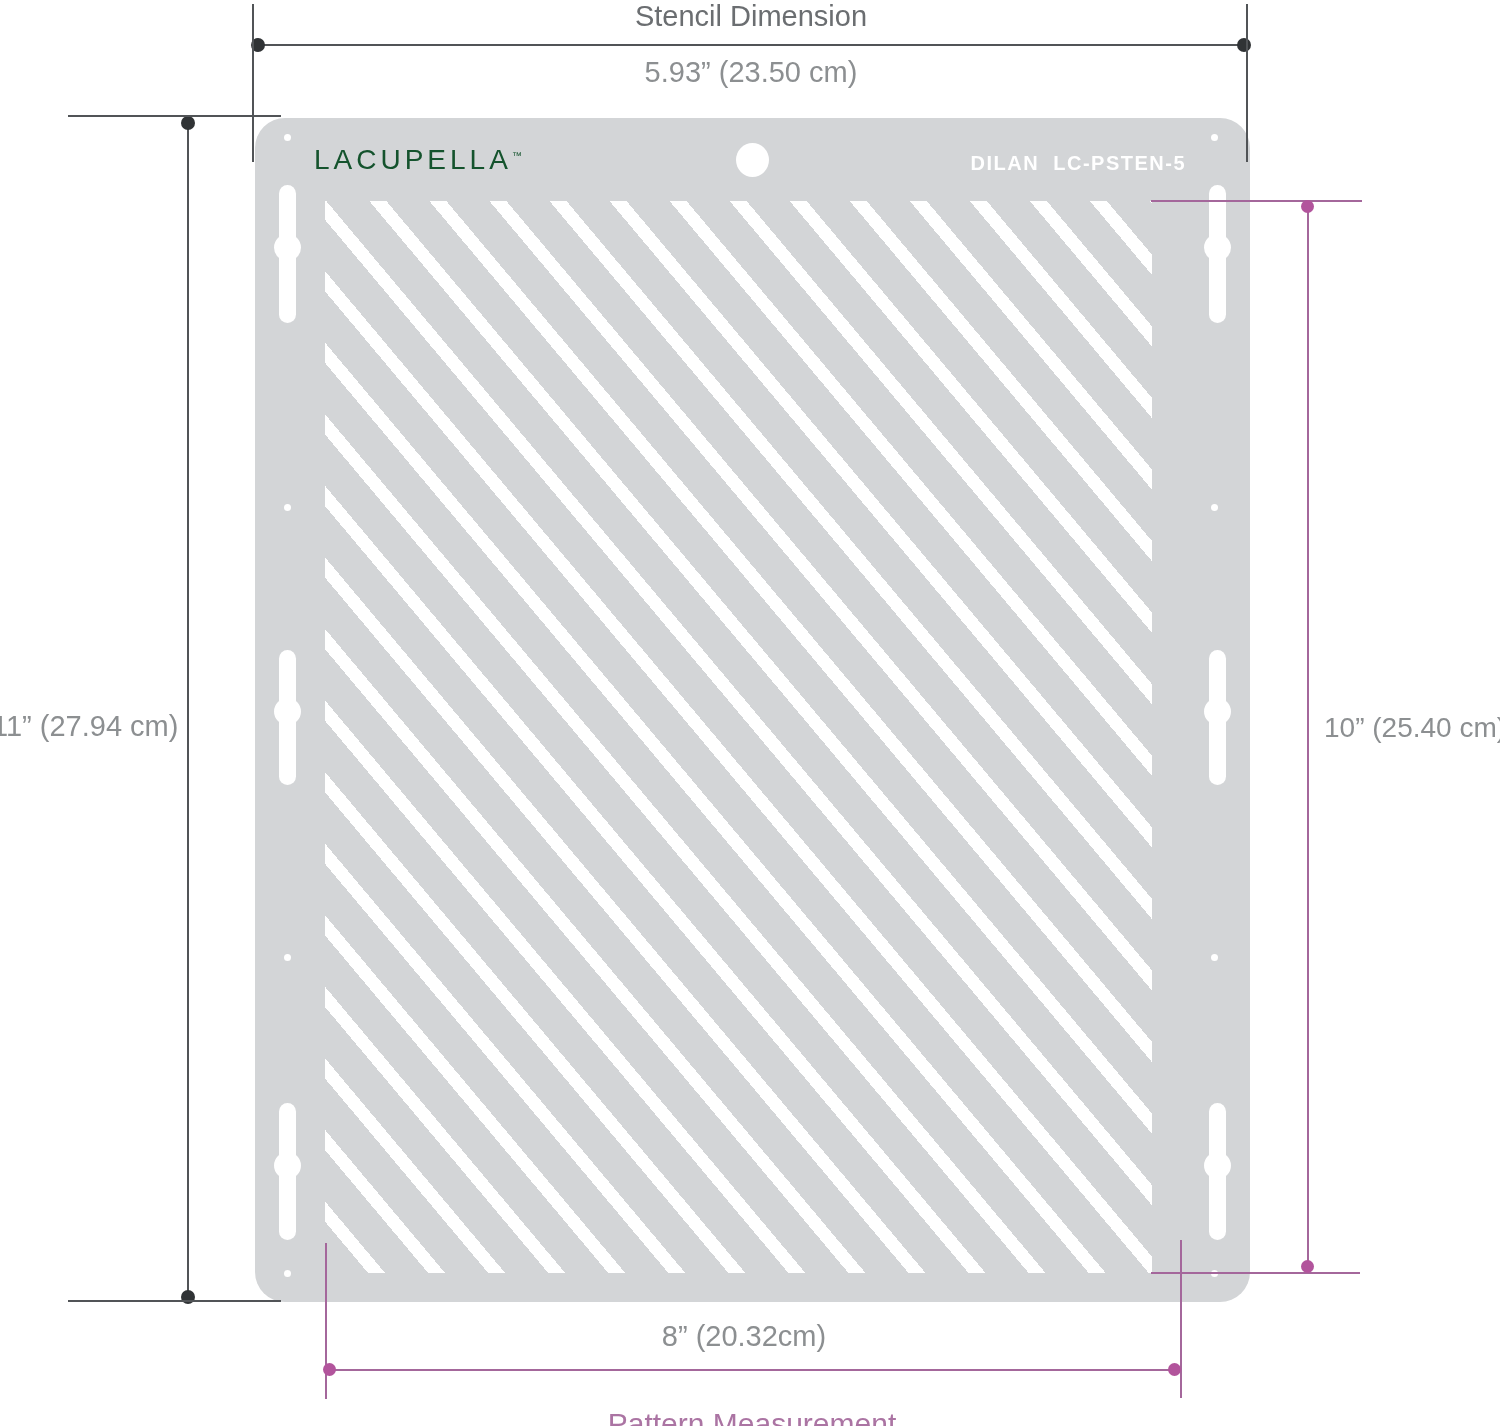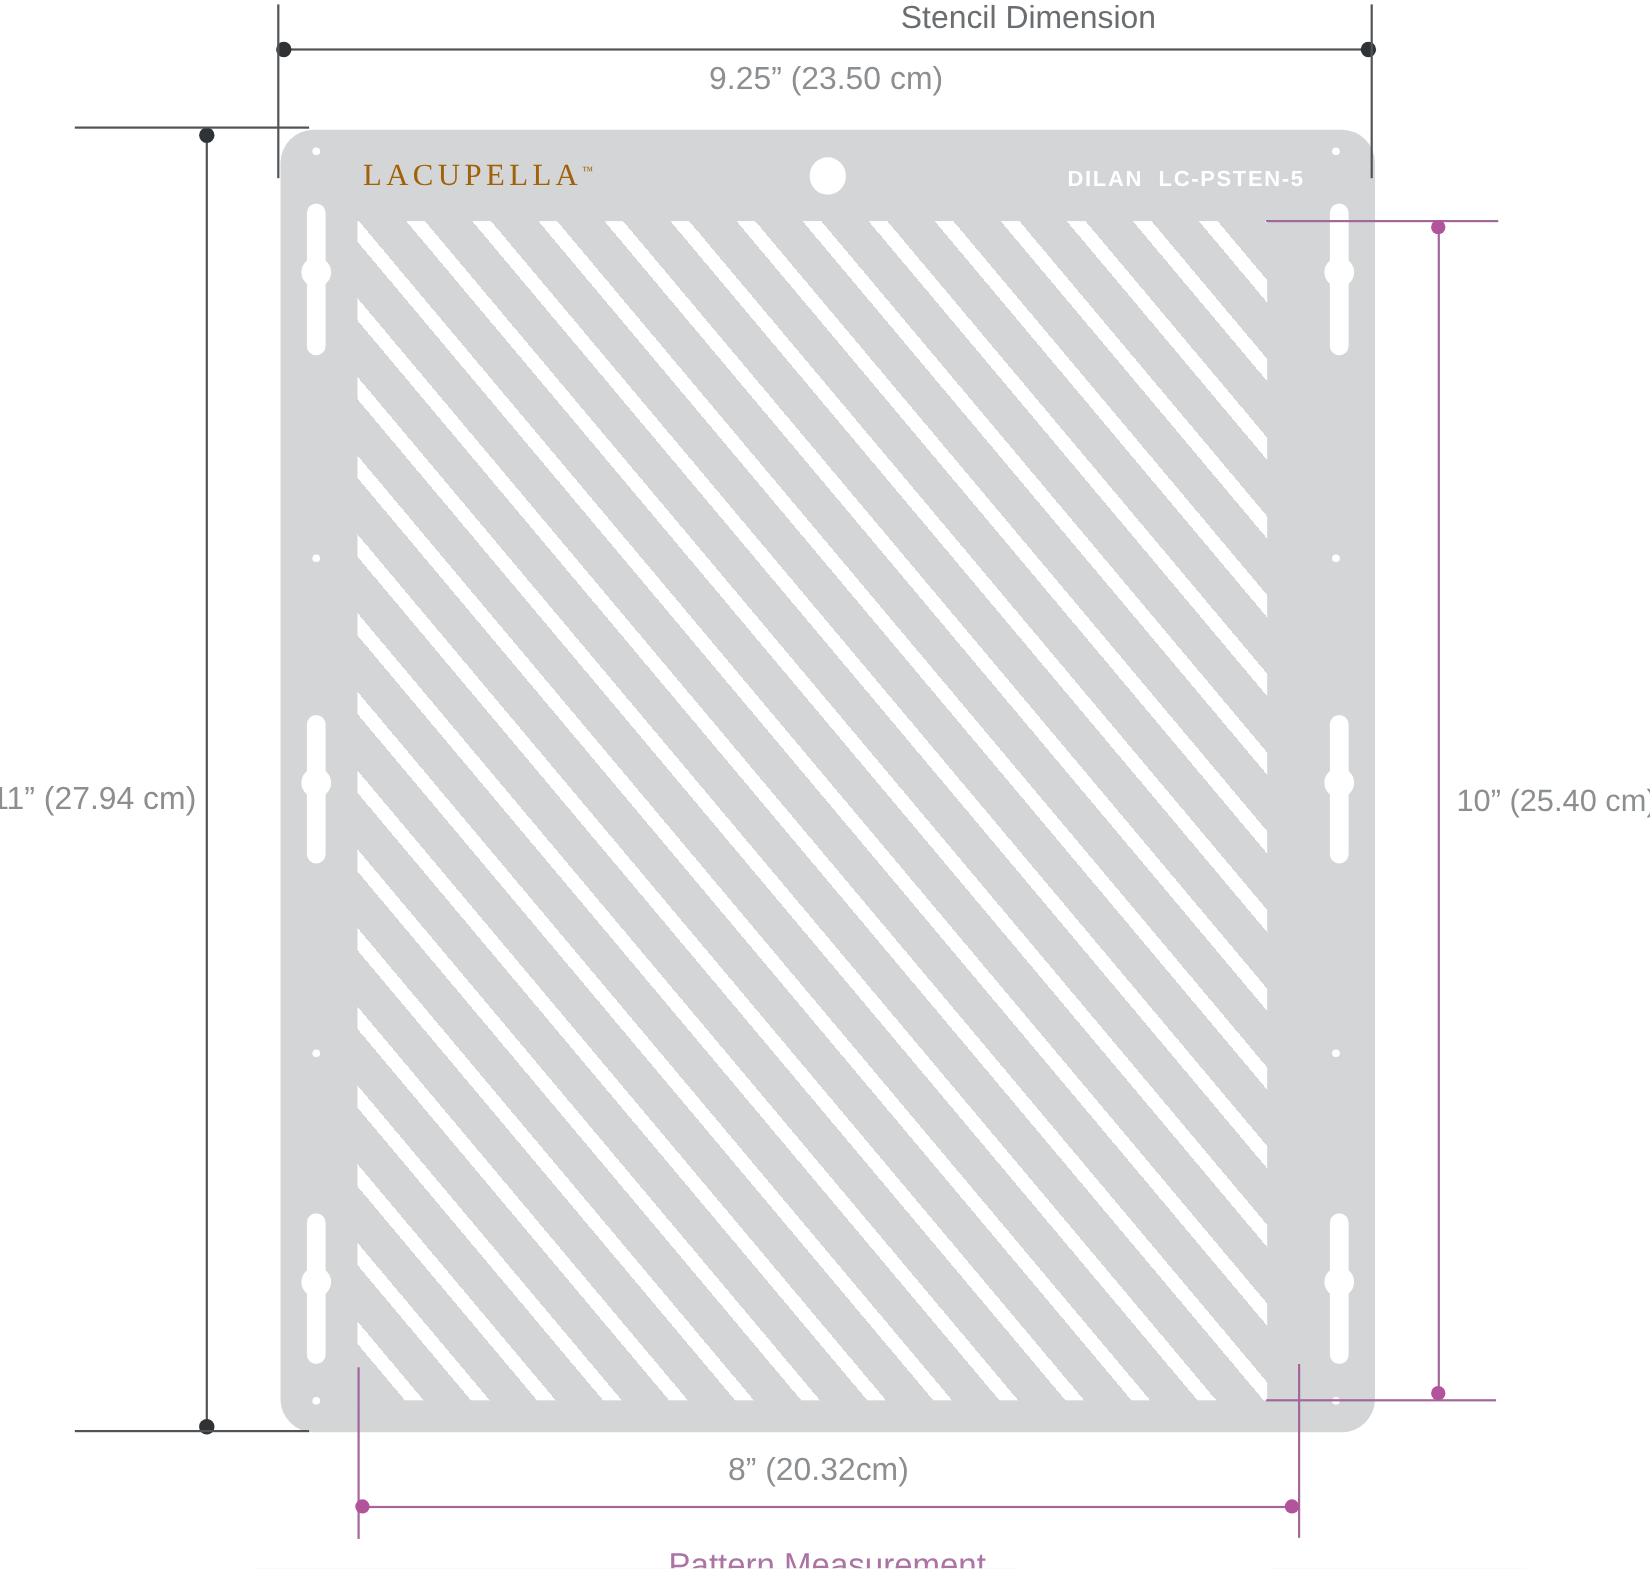--- a/index.html
+++ b/index.html
@@ -21,23 +21,23 @@
     border-radius: 30px;
   }
   .pattern {
     left: 325px; top: 201px;
     width: 827px; height: 1072px;
     background-image: repeating-linear-gradient(50deg,
       transparent 0px, transparent 33px,
       #ffffff 33px, #ffffff 46px);
   }
   .brand {
-    left: 330px; top: 144px;
-    color: #a16207;
-    font-family: Liberation Serif, serif;
+    left: 314px; top: 144px;
+    color: #14532d;
+    font-family: Liberation Sans, sans-serif;
     font-size: 28px; letter-spacing: 4px;
     white-space: nowrap;
   }
   .brand sup { font-size: 10px; letter-spacing: 0; vertical-align: 10px; }
   .model {
     top: 152px; right: 314px;
     color: #ffffff;
     font-size: 20px; font-weight: bold;
     letter-spacing: 1.5px;
     white-space: pre;
@@ -88,27 +88,27 @@
 
   <div class="abs pin-hole" style="left:284px;top:134px;"></div>
   <div class="abs pin-hole" style="left:284px;top:504px;"></div>
   <div class="abs pin-hole" style="left:284px;top:954px;"></div>
   <div class="abs pin-hole" style="left:284px;top:1270px;"></div>
   <div class="abs pin-hole" style="left:1211px;top:134px;"></div>
   <div class="abs pin-hole" style="left:1211px;top:504px;"></div>
   <div class="abs pin-hole" style="left:1211px;top:954px;"></div>
   <div class="abs pin-hole" style="left:1211px;top:1270px;"></div>
 
-  <div class="abs gtitle centered" style="left:451px;top:0px;text-align:right;">Stencil Dimension</div>
+  <div class="abs gtitle centered" style="left:451px;top:0px;">Stencil Dimension</div>
   <div class="abs gline" style="left:257px;top:44px;width:988px;height:2px;"></div>
   <div class="abs gdot" style="left:251px;top:38px;"></div>
   <div class="abs gdot" style="left:1237px;top:38px;"></div>
   <div class="abs gline" style="left:252px;top:4px;width:2px;height:158px;"></div>
   <div class="abs gline" style="left:1246px;top:4px;width:2px;height:158px;"></div>
-  <div class="abs glabel centered" style="left:451px;top:56px;">9.25” (23.50 cm)</div>
+  <div class="abs glabel centered" style="left:451px;top:56px;">5.93” (23.50 cm)</div>
 
   <div class="abs gline" style="left:187px;top:122px;width:2px;height:1176px;"></div>
   <div class="abs gdot" style="left:181px;top:116px;"></div>
   <div class="abs gdot" style="left:181px;top:1290px;"></div>
   <div class="abs gline" style="left:68px;top:115px;width:213px;height:2px;"></div>
   <div class="abs gline" style="left:68px;top:1300px;width:213px;height:2px;"></div>
   <div class="abs glabel" style="left:-8px;top:710px;">11” (27.94 cm)</div>
 
   <div class="abs pline" style="left:1151px;top:200px;width:211px;height:2px;"></div>
   <div class="abs pline" style="left:1151px;top:1272px;width:209px;height:2px;"></div>

